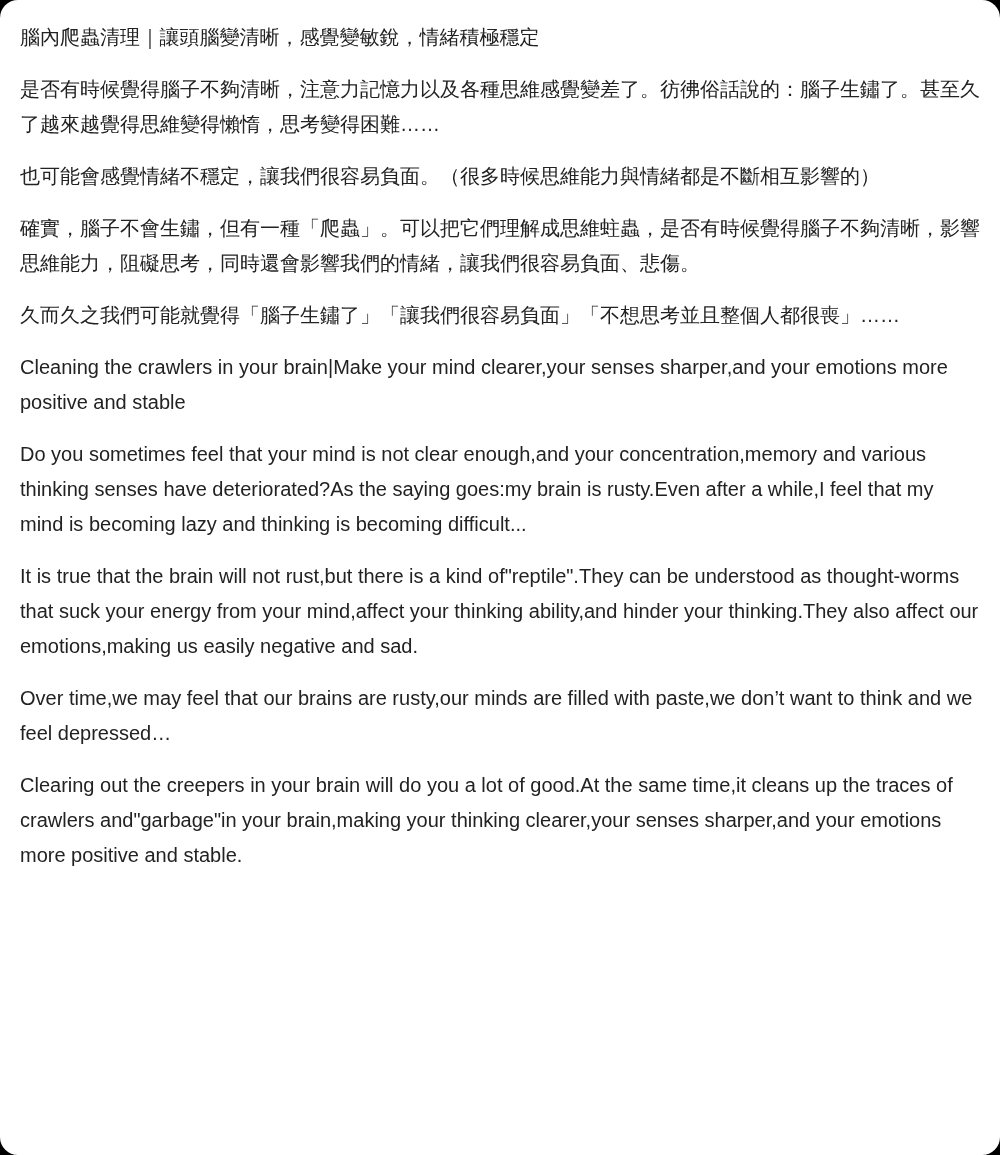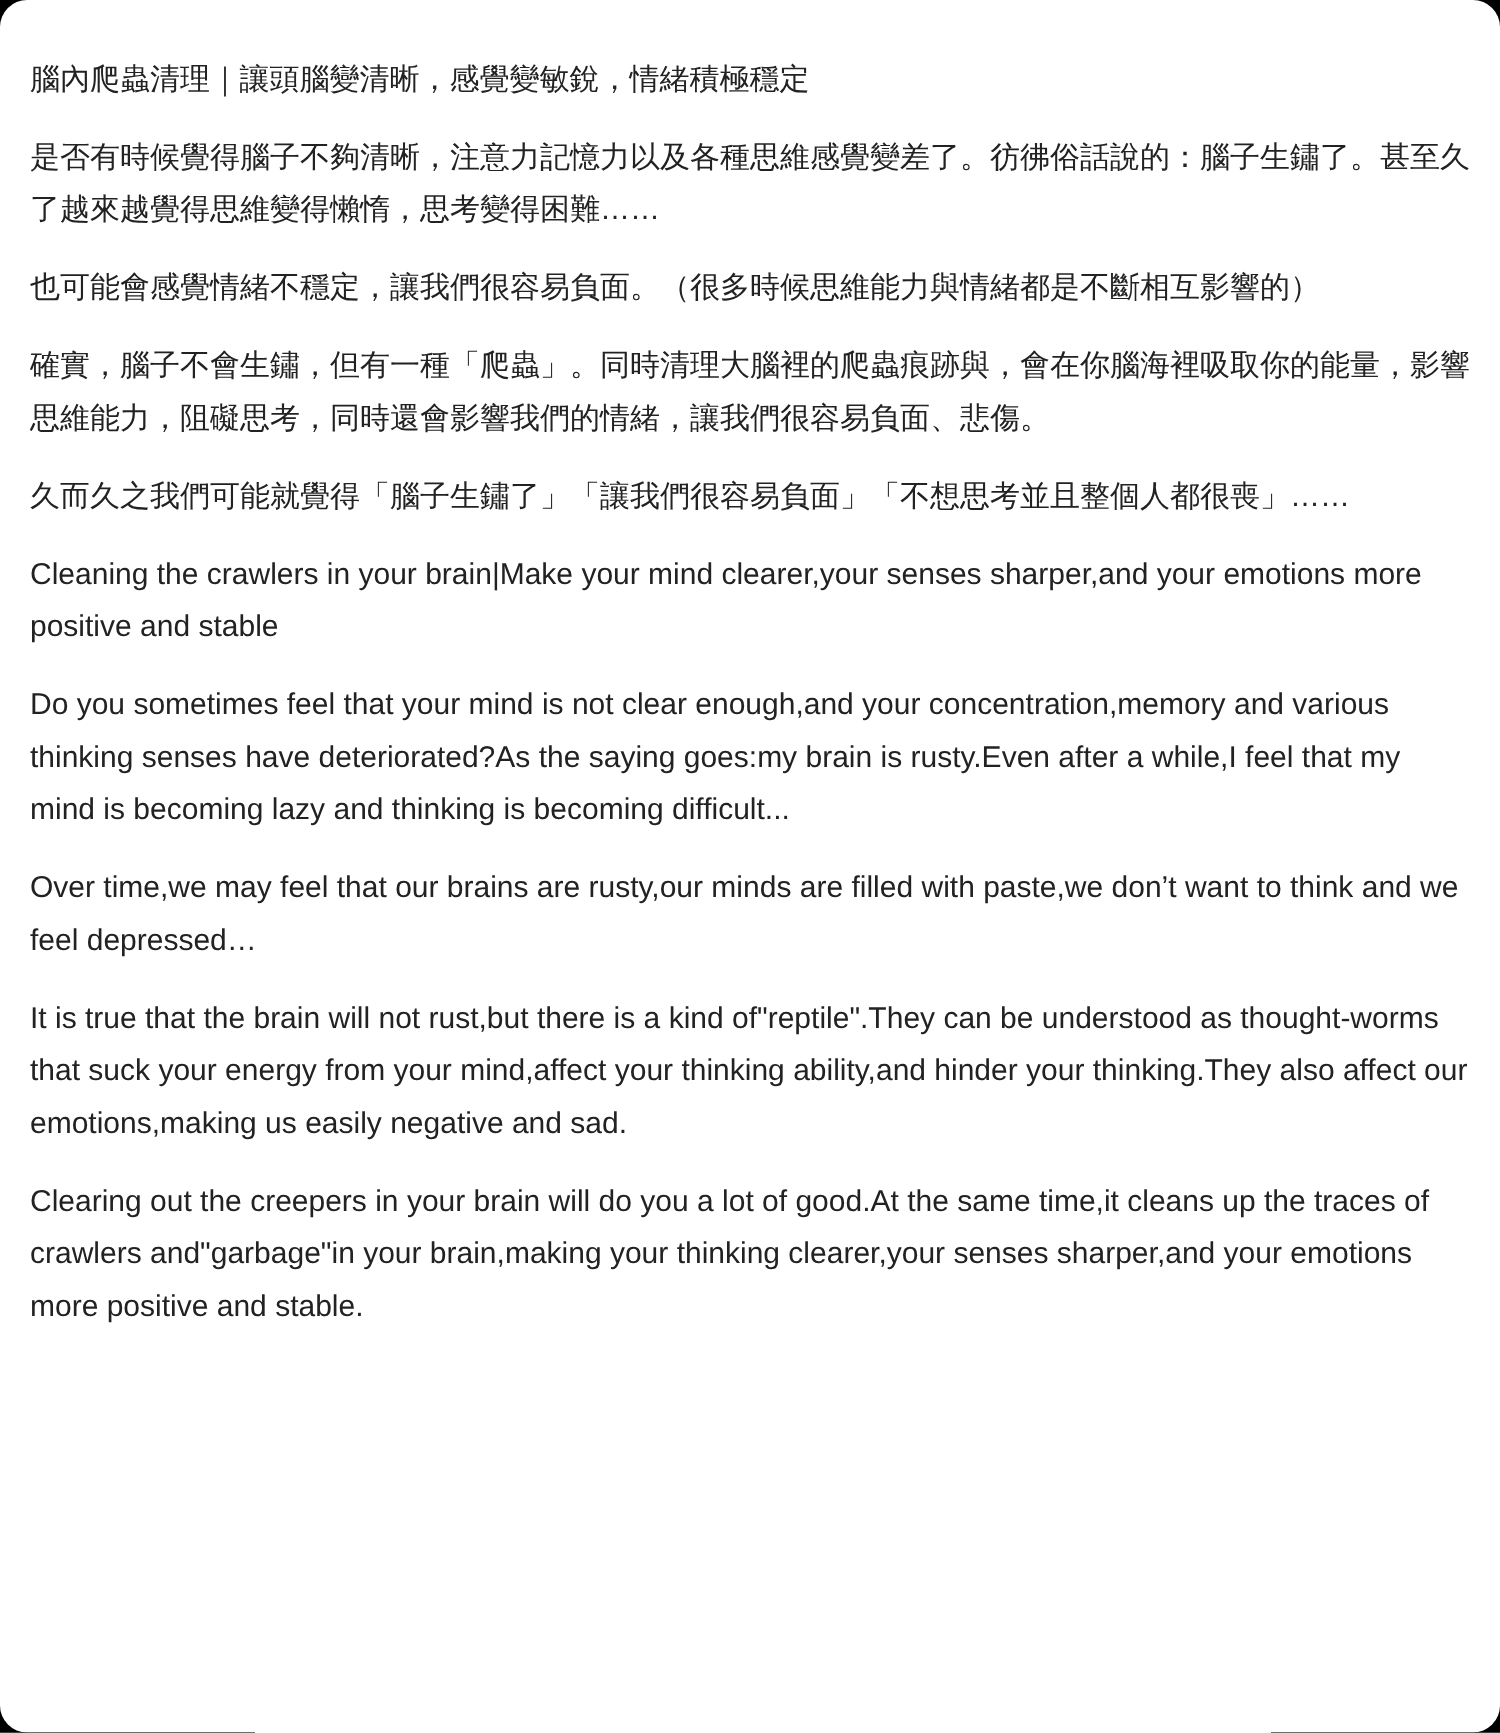--- a/index.html
+++ b/index.html
@@ -26,34 +26,34 @@
       font-family: "Liberation Sans", "DejaVu Sans", sans-serif;
       font-size: 20px;
       line-height: 35px;
       color: #222222;
       word-wrap: break-word;
     }
     .para.zh {
       letter-spacing: 0px;
     }
     .para.first {
-      margin-top: 16px;
+      margin-top: 0;
     }
   </style>
 </head>
 <body>
 
 <div class="card">
   <div>
     <p class="para zh first">腦內爬蟲清理｜讓頭腦變清晰，感覺變敏銳，情緒積極穩定</p>
     <p class="para zh">是否有時候覺得腦子不夠清晰，注意力記憶力以及各種思維感覺變差了。彷彿俗話說的：腦子生鏽了。甚至久了越來越覺得思維變得懶惰，思考變得困難……</p>
     <p class="para zh">也可能會感覺情緒不穩定，讓我們很容易負面。（很多時候思維能力與情緒都是不斷相互影響的）</p>
-    <p class="para zh">確實，腦子不會生鏽，但有一種「爬蟲」。同時清理大腦裡的爬蟲痕跡與，會在你腦海裡吸取你的能量，影響思維能力，阻礙思考，同時還會影響我們的情緒，讓我們很容易負面、悲傷。</p>
+    <p class="para zh">確實，腦子不會生鏽，但有一種「爬蟲」。可以把它們理解成思維蛀蟲，是否有時候覺得腦子不夠清晰，影響思維能力，阻礙思考，同時還會影響我們的情緒，讓我們很容易負面、悲傷。</p>
     <p class="para zh">久而久之我們可能就覺得「腦子生鏽了」「讓我們很容易負面」「不想思考並且整個人都很喪」……</p>
   </div>
   <div>
     <p class="para">Cleaning the crawlers in your brain|Make your mind clearer,your senses sharper,and your emotions more positive and stable</p>
     <p class="para">Do you sometimes feel that your mind is not clear enough,and your concentration,memory and various thinking senses have deteriorated?As the saying goes:my brain is rusty.Even after a while,I feel that my mind is becoming lazy and thinking is becoming difficult...</p>
+    <p class="para">It is true that the brain will not rust,but there is a kind of"reptile".They can be understood as thought-worms that suck your energy from your mind,affect your thinking ability,and hinder your thinking.They also affect our emotions,making us easily negative and sad.</p>
     <p class="para">Over time,we may feel that our brains are rusty,our minds are filled with paste,we don’t want to think and we feel depressed…</p>
-    <p class="para">It is true that the brain will not rust,but there is a kind of"reptile".They can be understood as thought-worms that suck your energy from your mind,affect your thinking ability,and hinder your thinking.They also affect our emotions,making us easily negative and sad.</p>
     <p class="para">Clearing out the creepers in your brain will do you a lot of good.At the same time,it cleans up the traces of crawlers and"garbage"in your brain,making your thinking clearer,your senses sharper,and your emotions more positive and stable.</p>
   </div>
 </div>
 
 </body></html>

